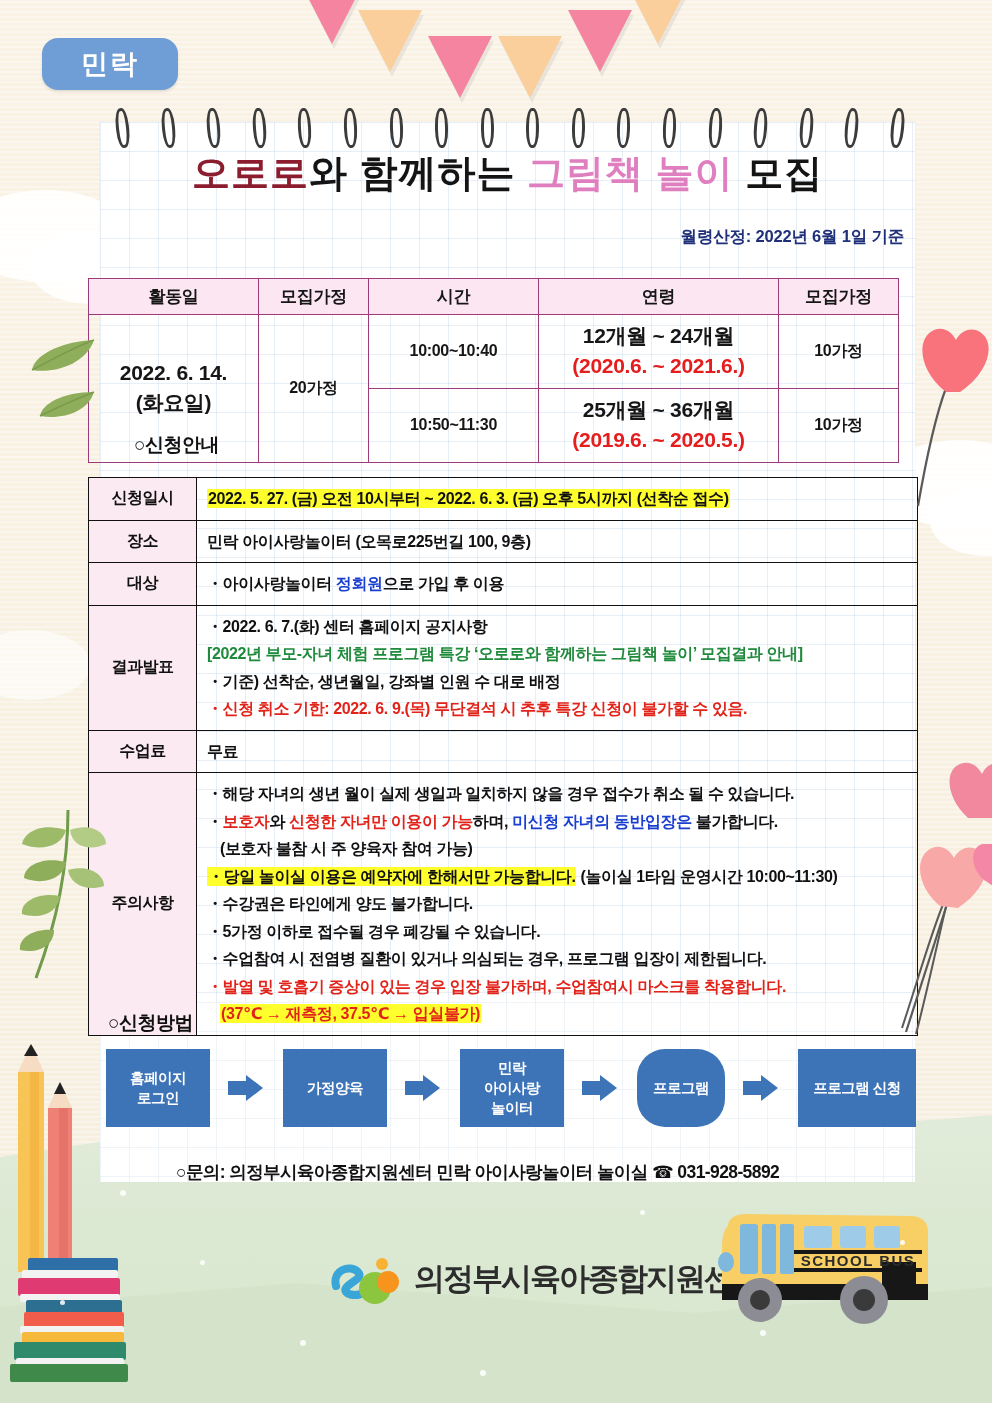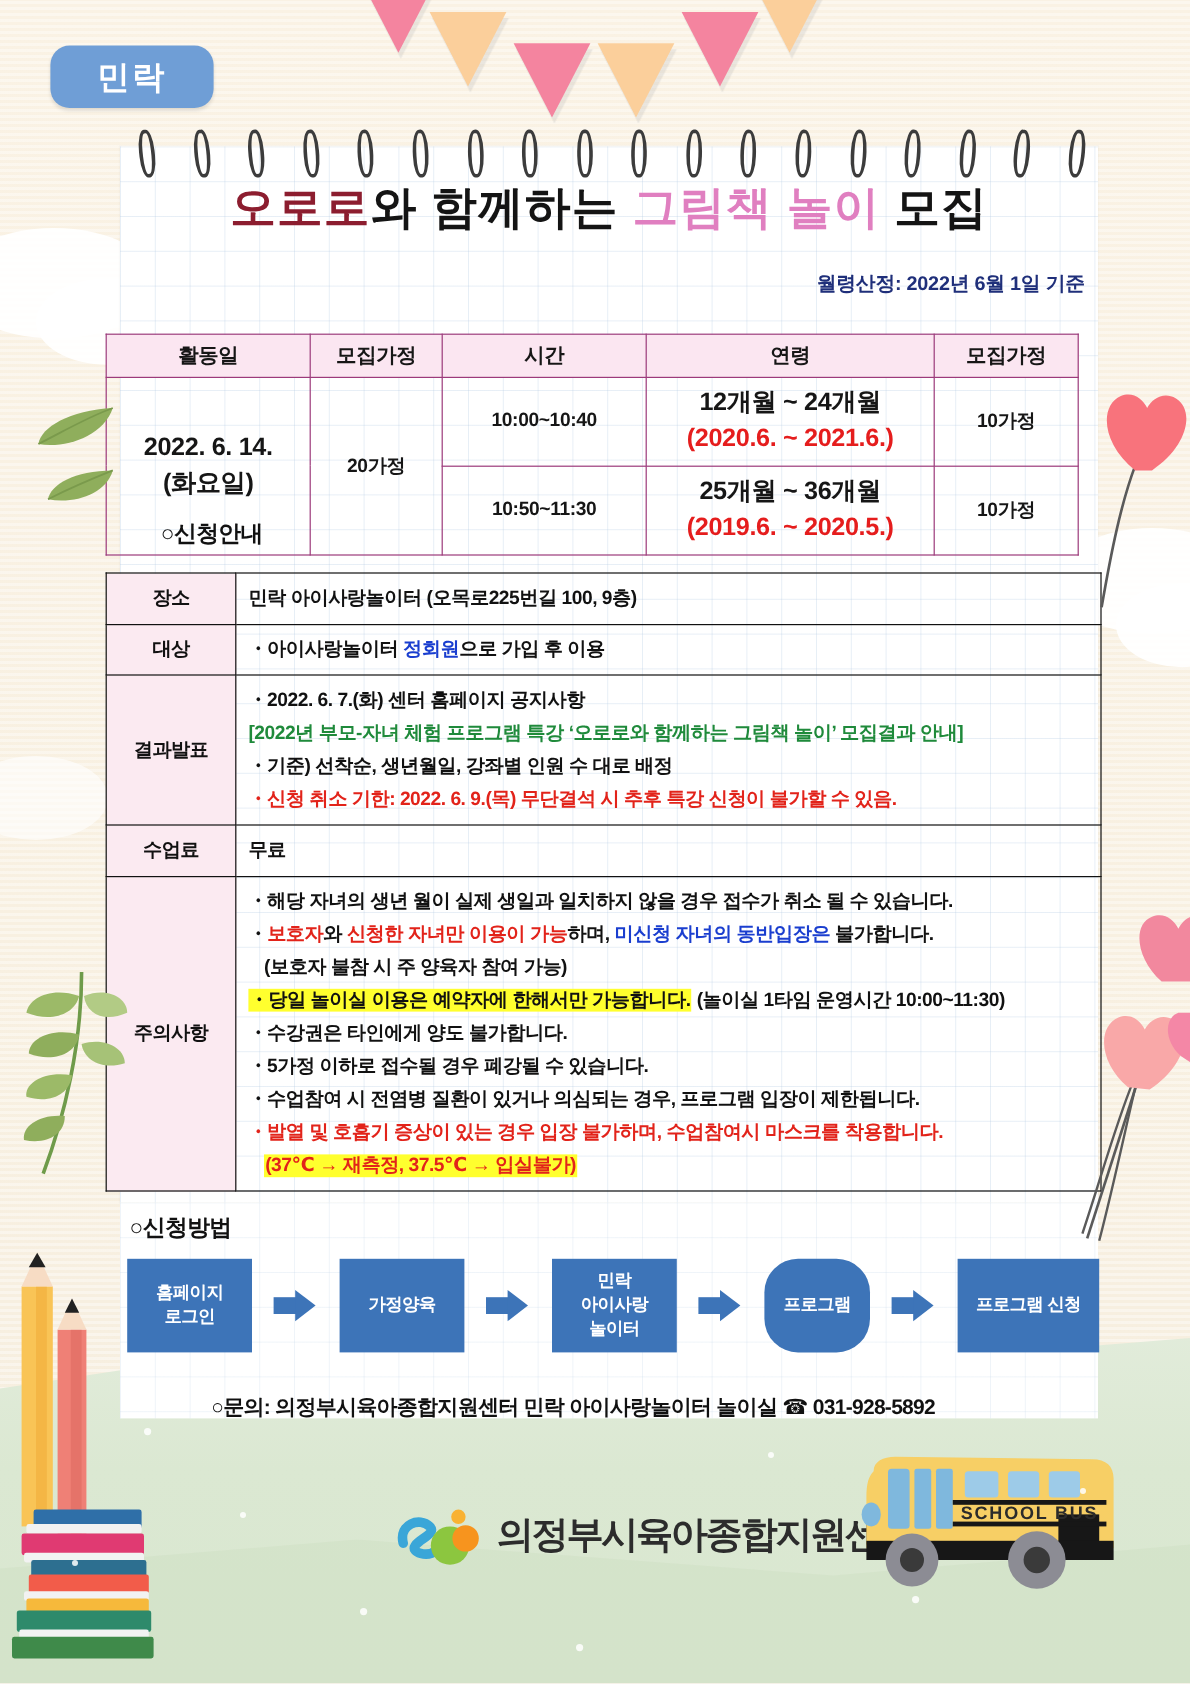--- a/index.html
+++ b/index.html
@@ -269,20 +269,26 @@
         </td>
         <td>10가정</td>
       </tr>
     </tbody>
   </table>
 
   <div class="sec-head" style="left:90px; top:432px;margin-left:44px;">○신청안내</div>
 
   <table class="info">
     <tbody>
+        <tr>
+      <th>신청일시</th>
+      <td>
+        <span class="hl">2022. 5. 27. (금) 오전 10시부터 ~ 2022. 6. 3. (금) 오후 5시까지 (선착순 접수)</span>
+      </td>
+    </tr>
     <tr>
       <th>장소</th>
       <td>민락 아이사랑놀이터 (오목로225번길 100, 9층)</td>
     </tr>
     <tr>
       <th>대상</th>
       <td>
         <span>・아이사랑놀이터 </span><span class="c-blue">정회원</span><span>으로 가입 후 이용</span>
       </td>
     </tr>

